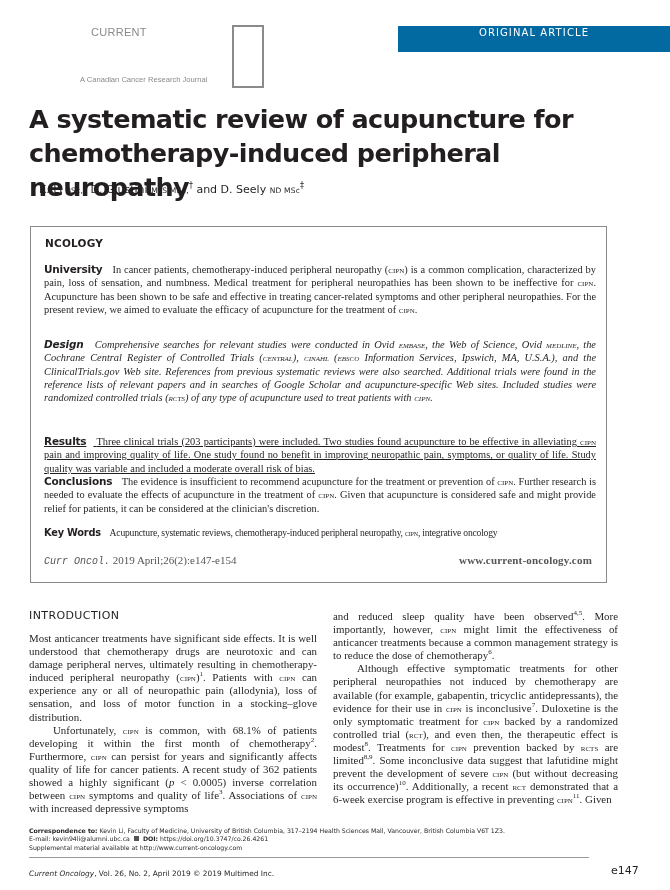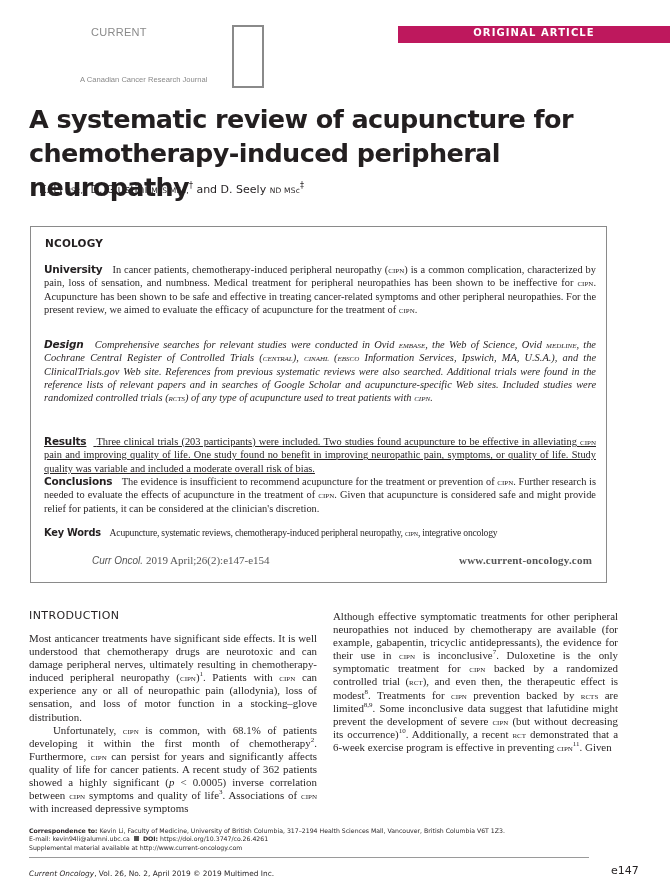--- a/index.html
+++ b/index.html
@@ -6,42 +6,42 @@
   body { width: 670px; height: 890px; position: relative; overflow: hidden; color: #231f20; }
 
   
   .logo { position: absolute; left: 27px; top: 14px; width: 300px; height: 82px; }
   .logo .current { position: absolute; left: 64px; top: 12px; font-family: "Liberation Sans", sans-serif; font-size: 11px; letter-spacing: 0.3px; color: #8a8a8a; }
   .logo .oncology { position: absolute; left: 0; top: 10px; font-family: "Liberation Serif", serif; font-size: 49px; line-height: 1; color: #3a3a3a; letter-spacing: -0.5px; white-space: nowrap; }
   .logo .oncology .big-o { font-size: 62px; }
   .logo .box { position: absolute; left: 205px; top: 11px; width: 32px; height: 63px; border: 2px solid #8a8a8a; box-sizing: border-box; }
   .logo .tagline { position: absolute; left: 53px; top: 61px; font-family: "Liberation Sans", sans-serif; font-size: 7.6px; color: #8a8a8a; white-space: nowrap; }
 
-  .article-type { position: absolute; left: 398px; top: 26px; width: 272px; height: 17px; background: #be185d; color: #ffffff; font-family: "DejaVu Sans", sans-serif; font-weight: bold; font-size: 10px; letter-spacing: 1.1px; line-height: 13px; text-align: center; }
+  .article-type { position: absolute; left: 398px; top: 26px; width: 272px; height: 26px; background: #0369a1; color: #ffffff; font-family: "DejaVu Sans", sans-serif; font-weight: normal; font-size: 10px; letter-spacing: 1.1px; line-height: 13px; text-align: center; }
 
   
   .title { position: absolute; left: 29px; top: 102px; width: 620px; margin: 0; font-family: "DejaVu Sans", sans-serif; font-weight: bold; font-size: 25.5px; line-height: 34px; letter-spacing: -0.6px; color: #231f20; }
   .authors { position: absolute; left: 31px; top: 181px; font-family: "DejaVu Sans", sans-serif; font-size: 11px; color: #231f20; white-space: nowrap; padding-left: 8px; }
   .authors .deg { font-size: 7.5px; letter-spacing: 0.2px; }
   .authors sup { font-size: 8px; }
 
   
   .abstract { position: absolute; left: 30px; top: 226px; width: 577px; height: 357px; border: 1px solid #8a8a8a; box-sizing: border-box; }
   .abstract-heading { position: absolute; left: 14px; top: 10px; font-family: "DejaVu Sans", sans-serif; font-weight: bold; font-size: 10.5px; letter-spacing: 0.2px; color: #231f20; }
   .abs-section { position: absolute; left: 13px; width: 552px; font-family: "Liberation Serif", serif; font-size: 10.4px; line-height: 13.3px; color: #231f20; text-align: justify; }
   .abs-section .label { font-family: "DejaVu Sans", sans-serif; font-weight: bold; font-size: 10.5px; margin-right: 7px; letter-spacing: -0.2px; }
   .sc { font-variant: small-caps; text-transform: lowercase; font-size: 0.95em; }
   #sec-objectives { top: 36px; }
   #sec-design { top: 111px; font-style: italic; }
   #sec-results { top: 208px; text-decoration: underline; }
   #sec-conclusions { top: 248px; }
   #sec-keywords { top: 299px; font-size: 9.6px; letter-spacing: -0.2px; }
   #sec-keywords .label { font-size: 9.8px; }
   .citation { position: absolute; left: 13px; top: 327px; font-family: "Liberation Serif", serif; font-size: 11px; color: #555; }
-  .citation em { font-family: Liberation Sans, sans-serif; font-size: 10px; margin-left: 48px; }
+  .citation em { font-family: Liberation Mono, monospace; font-size: 10px; }
   .website { position: absolute; right: 14px; top: 327px; font-family: "Liberation Serif", serif; font-weight: bold; font-size: 11px; color: #555; letter-spacing: 0.2px; }
 
   
   .section-heading { position: absolute; left: 29px; top: 609px; font-family: "DejaVu Sans", sans-serif; font-size: 11px; font-weight: normal; letter-spacing: 0.4px; color: #231f20; margin: 0; text-align: right; }
   .col { position: absolute; font-family: "Liberation Serif", serif; font-size: 10.9px; line-height: 13.1px; color: #231f20; text-align: justify; }
   .col p { margin: 0; }
   .col p + p { text-indent: 24px; }
   .col sup { font-size: 7px; line-height: 0; }
   .col-left { left: 29px; top: 632px; width: 288px; }
   .col-right { left: 333px; top: 610px; width: 285px; }
@@ -103,20 +103,21 @@
   <div class="website">www.current-oncology.com</div>
 </div>
 
 <h2 class="section-heading">INTRODUCTION</h2>
 
 <div class="col col-left">
   <p>Most anticancer treatments have significant side effects. It is well understood that chemotherapy drugs are neurotoxic and can damage peripheral nerves, ultimately resulting in chemotherapy-induced peripheral neuropathy (<span class="sc">CIPN</span>)<sup>1</sup>. Patients with <span class="sc">CIPN</span> can experience any or all of neuropathic pain (allodynia), loss of sensation, and loss of motor function in a stocking–glove distribution.</p>
   <p>Unfortunately, <span class="sc">CIPN</span> is common, with 68.1% of patients developing it within the first month of chemotherapy<sup>2</sup>. Furthermore, <span class="sc">CIPN</span> can persist for years and significantly affects quality of life for cancer patients. A recent study of 362 patients showed a highly significant (<em>p</em> &lt; 0.0005) inverse correlation between <span class="sc">CIPN</span> symptoms and quality of life<sup>3</sup>. Associations of <span class="sc">CIPN</span> with increased depressive symptoms</p>
 </div>
 <div class="col col-right">
+  <p>and reduced sleep quality have been observed<sup>4,5</sup>. More importantly, however, <span class="sc">CIPN</span> might limit the effectiveness of anticancer treatments because a common management strategy is to reduce the dose of chemotherapy<sup>6</sup>.</p>
   <p>Although effective symptomatic treatments for other peripheral neuropathies not induced by chemotherapy are available (for example, gabapentin, tricyclic antidepressants), the evidence for their use in <span class="sc">CIPN</span> is inconclusive<sup>7</sup>. Duloxetine is the only symptomatic treatment for <span class="sc">CIPN</span> backed by a randomized controlled trial (<span class="sc">RCT</span>), and even then, the therapeutic effect is modest<sup>8</sup>. Treatments for <span class="sc">CIPN</span> prevention backed by <span class="sc">RCTS</span> are limited<sup>8,9</sup>. Some inconclusive data suggest that lafutidine might prevent the development of severe <span class="sc">CIPN</span> (but without decreasing its occurrence)<sup>10</sup>. Additionally, a recent <span class="sc">RCT</span> demonstrated that a 6-week exercise program is effective in preventing <span class="sc">CIPN</span><sup>11</sup>. Given</p>
 </div>
 
 <div class="correspondence">
   <div><b>Correspondence to:</b> <span>Kevin Li, Faculty of Medicine, University of British Columbia, 317–2194 Health Sciences Mall, Vancouver, British Columbia  V6T 1Z3.</span></div>
   <div><span>E-mail:</span> <span>kevin94li@alumni.ubc.ca</span><span class="sq"></span><b>DOI:</b> <span>https://doi.org/10.3747/co.26.4261</span></div>
   <div>Supplemental material available at http://www.current-oncology.com</div>
 </div>
 <div class="footer-rule"></div>
 <div class="journal-line"><em>Current Oncology</em><span>, Vol. 26, No. 2, April 2019 © 2019 Multimed Inc.</span></div>

